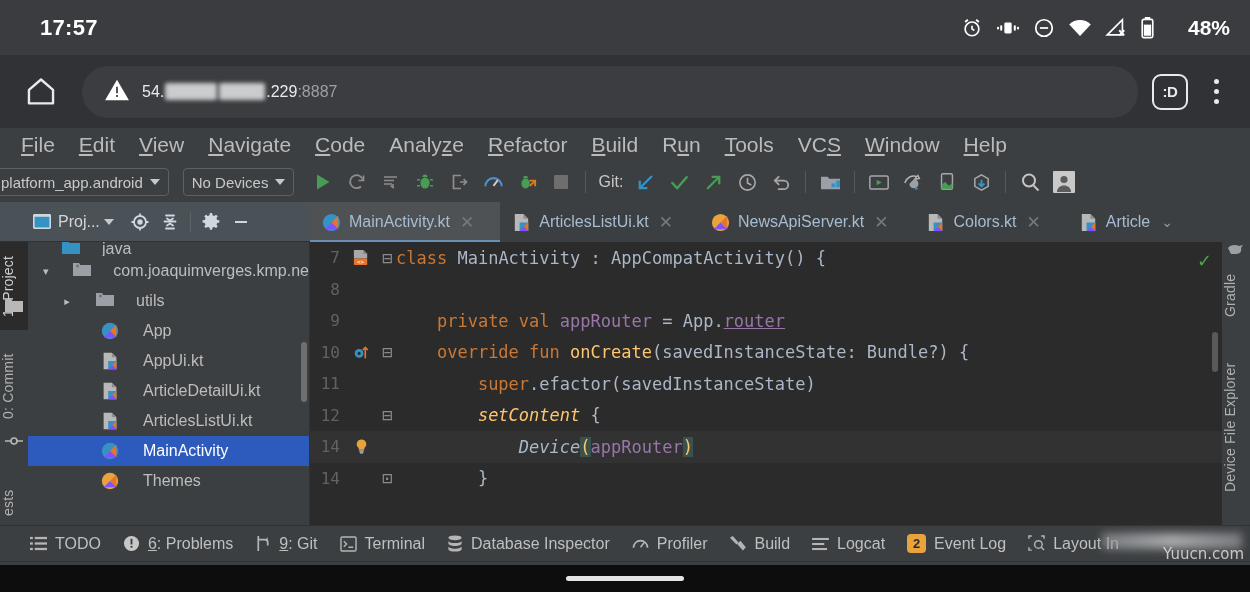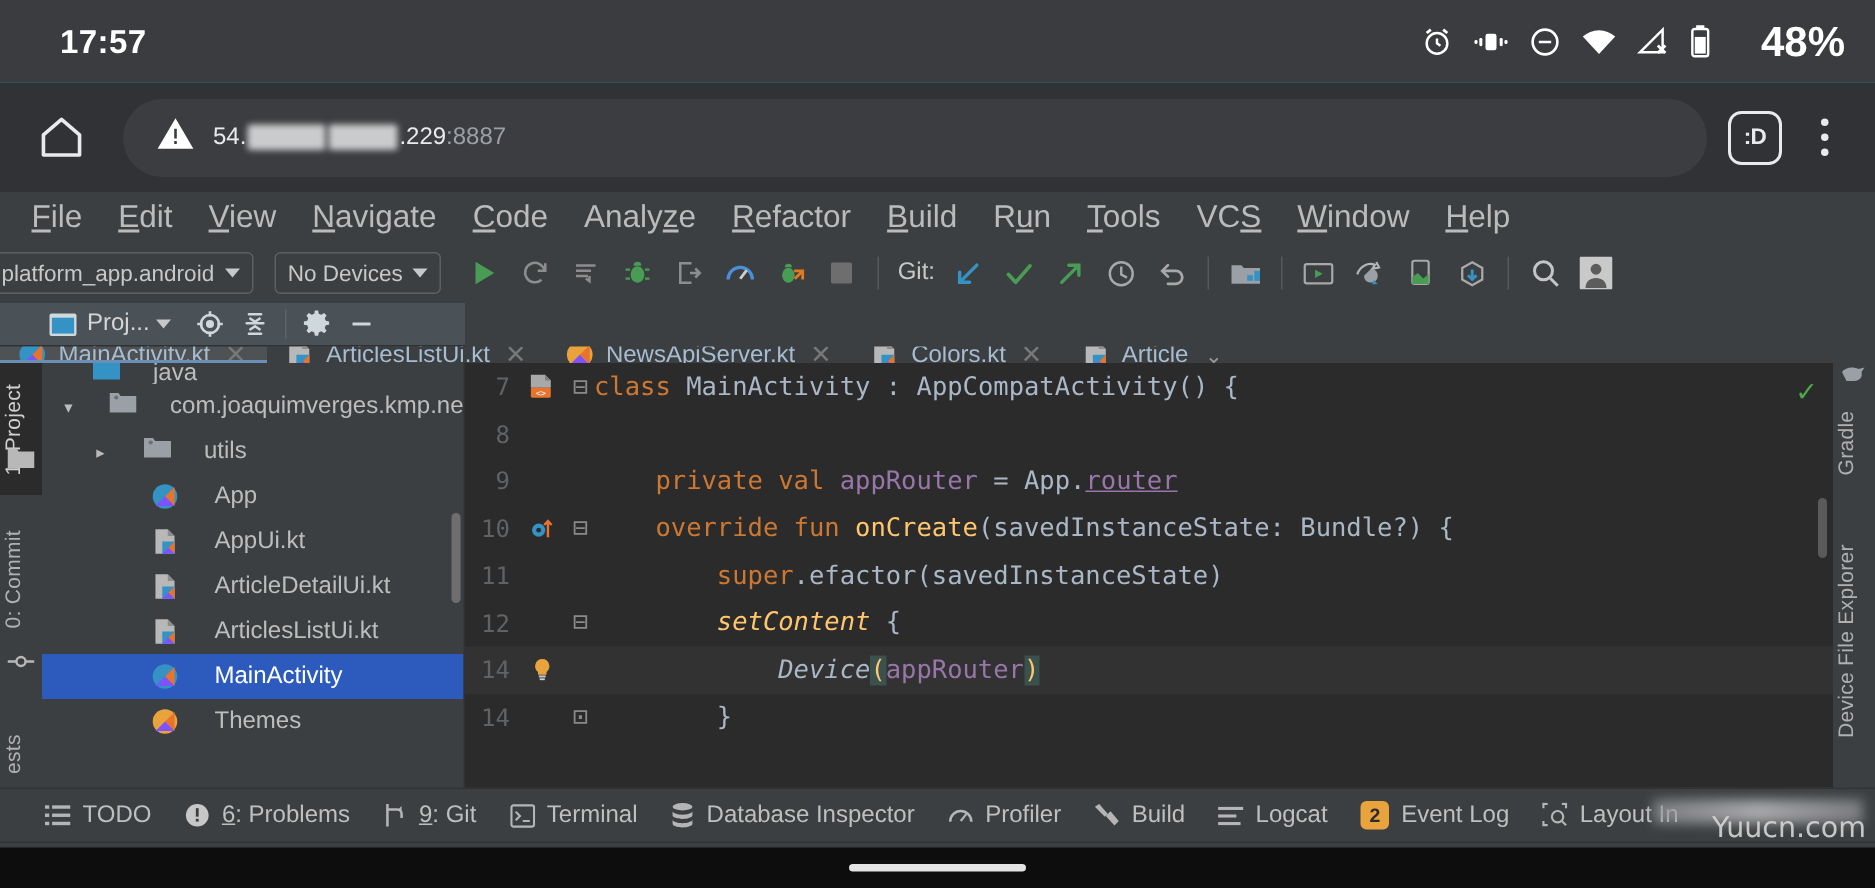--- a/index.html
+++ b/index.html
@@ -2,33 +2,33 @@
 <html><head>
 <meta charset="utf-8">
 <style>
   * { box-sizing: border-box; margin: 0; padding: 0; }
   html, body {
     width: 1250px; height: 592px;
     background: #1d1d1d;
     font-family: "Liberation Sans", sans-serif;
     overflow: hidden;
   }
-  #root { position: relative; width: 1250px; height: 592px; background: #14b8a6; text-decoration: underline; }
+  #root { position: relative; width: 1250px; height: 592px; background: #a16207; text-decoration: underline; }
 
   
   .statusbar {
     position: absolute; top: 0; left: 0; width: 1250px; height: 55px;
     background: #3a3c3f; color: #ffffff;
     display: flex; align-items: center; justify-content: space-between;
     padding: 0 20px 0 40px;
   }
   .sb-clock { font-size: 22px; font-weight: bold; letter-spacing: .3px; }
   .sb-icons { display: flex; align-items: center; gap: 13px; }
   .sb-icons svg { display: block; }
-  .sb-batt { font-size: 28px; font-weight: bold; margin-left: 20px; }
+  .sb-batt { font-size: 21px; font-weight: bold; margin-left: 20px; }
 
   
   .browserbar {
     position: absolute; top: 55px; left: 0; width: 1250px; height: 73px;
     background: #313235; display: flex; align-items: center; padding: 0 14px;
   }
   .home-btn { width: 54px; height: 54px; display: flex; align-items: center; justify-content: center; }
   .omnibox {
     flex: 1; height: 52px; margin: 0 14px; background: #3c3d40;
     border-radius: 26px; display: flex; align-items: center; padding: 0 22px;
@@ -61,29 +61,29 @@
     display: flex; align-items: center; padding: 0 8px; gap: 7px; color: #c8c8c8; font-size: 15px;
     white-space: nowrap;
   }
   .combo.cut { margin-left: -14px; }
   .caret { width: 0; height: 0; border-left: 5px solid transparent; border-right: 5px solid transparent; border-top: 6px solid #c8c8c8; }
   .tb-ico { width: 30px; height: 30px; display: flex; align-items: center; justify-content: center; }
   .tb-sep { width: 1px; height: 22px; background: #55595c; margin: 0 5px; }
   .tb-label { color: #c8c8c8; font-size: 16px; padding: 0 3px; }
 
   
-  .midrow { display: flex; height: 40px; background: #3c3f41; flex-direction: column; }
+  .midrow { display: flex; height: 40px; background: #3c3f41; }
   .proj-header { width: 310px; display: flex; align-items: center; gap: 2px; padding-left: 28px;
                  background: #4a5157; border-bottom: 1px solid #2f3234; }
   .ph-title { color: #d5d5d5; font-size: 16px; display:flex; align-items:center; gap:4px; }
   .ph-ico { width: 28px; height: 28px; display: flex; align-items: center; justify-content: center; }
   .ph-sep { width: 1px; height: 20px; background: #5c6468; margin: 0 4px; }
 
   .tabs { flex: 1; display: flex; align-items: stretch; background: #3c3f41; overflow: hidden; }
-  .tab { display: flex; align-items: center; gap: 7px; padding: 0 14px 0 11px; position: relative;
+  .tab { display: flex; align-items: center; gap: 7px; padding: 0 26px 0 11px; position: relative;
          color: #a7bcd0; font-size: 16px; white-space: nowrap; }
   .tab.active { background: #4e5254; }
   .tab.active::after { content:''; position:absolute; left:0; right:0; bottom:0; height:2px; background:#6a8fb5; }
   .tab .x { color: #787878; font-size: 17px; margin-left: 3px; }
   .tab .chev { color: #9a9a9a; font-size: 14px; margin-left: 4px; }
 
   
   .body { display: flex; height: 283px; }
   .leftstrip { width: 28px; background: #3c3f41; position: relative; }
   .vtab { position: absolute; left: 0; width: 28px; color: #b0b0b0; font-size: 14px;
@@ -123,21 +123,21 @@
   .tw { display: flex; align-items: center; gap: 8px; color: #bfbfbf; font-size: 16px; white-space: nowrap; }
   .tw u { text-decoration: underline; }
   .badge { width: 19px; height: 19px; border-radius: 4px; background: #e8a33d; color: #2b2b2b;
            font-size: 13px; font-weight: bold; display: flex; align-items: center; justify-content: center; }
 
   
   .ide-status { height: 38px; background: #3c3f41; display: flex; align-items: center;
                 padding: 0 10px 0 12px; border-top: 1px solid #323232; }
   .st-left { display: flex; align-items: center; gap: 10px; color: #bdbdbd; font-size: 16px; }
   .st-right { margin-left: auto; display: flex; align-items: center; gap: 24px; color: #bdbdbd; font-size: 16px; }
-  .watermark { position: absolute; right: 6px; bottom: 2px; color: #d9d9d9; font-size: 19px; opacity: .88;
+  .watermark { position: absolute; right: 6px; bottom: 2px; color: #d9d9d9; font-size: 15px; opacity: .88;
                font-family: "DejaVu Sans", sans-serif; }
   .wm-blur { position: absolute; right: 8px; bottom: 16px; width: 140px; height: 16px;
              background: linear-gradient(90deg,#8f9194,#c9cbcd,#8f9194); filter: blur(4px); opacity: .75; }
 
   
   .navbar { position: absolute; bottom: 0; left: 0; width: 1250px; height: 27px; background: #0d0d0d;
             display: flex; align-items: center; justify-content: center; }
   .navpill { width: 118px; height: 5px; border-radius: 3px; background: #e4e4e4; }
 
   .ki { width: 21px; height: 21px; flex: none; }

